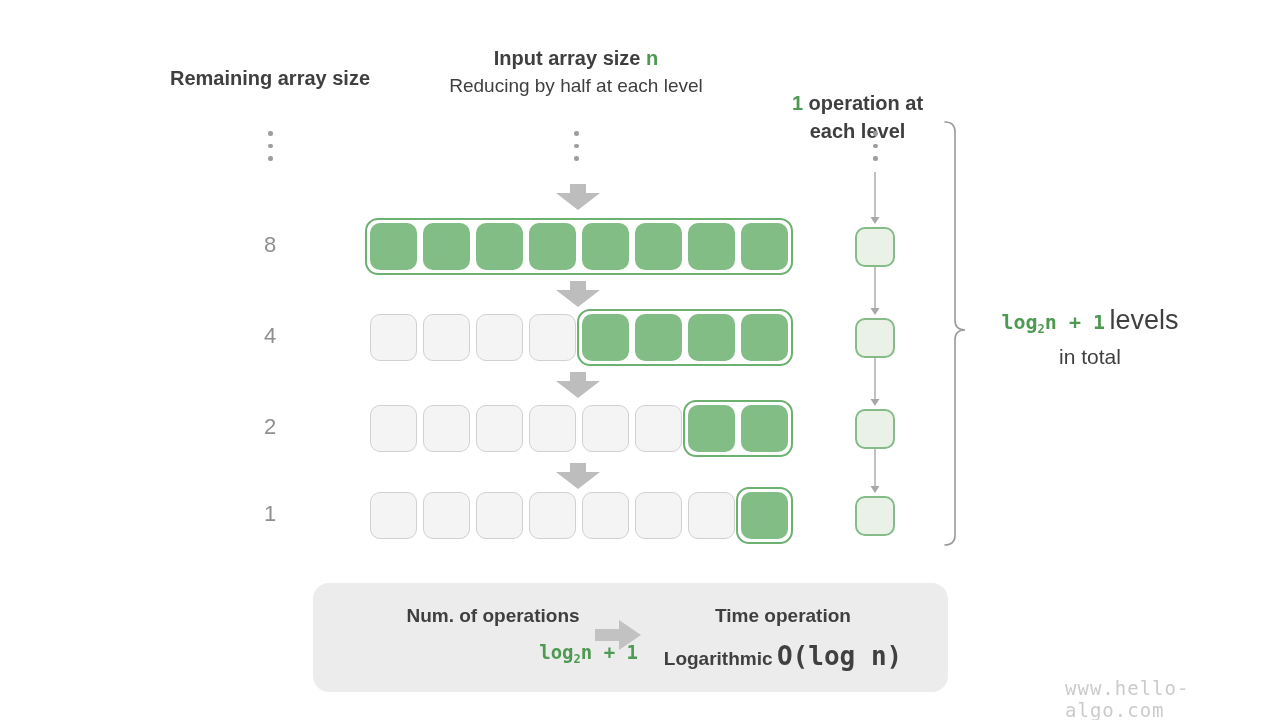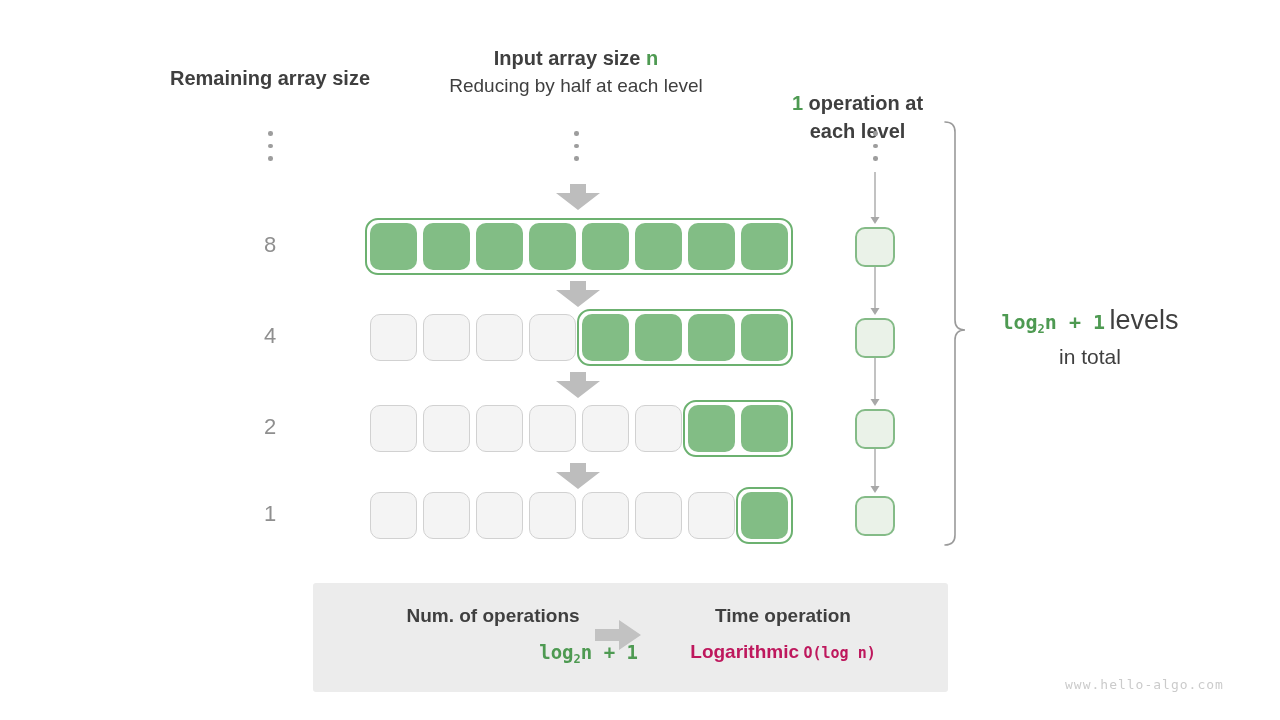--- a/index.html
+++ b/index.html
@@ -3,37 +3,37 @@
 <meta charset="utf-8">
 <style>
   html,body{margin:0;padding:0;background:#fff;}
   #stage{position:relative;width:1280px;height:720px;background:#ffffff;overflow:hidden;
          font-family:"Liberation Sans",sans-serif;color:#3f3f3f;}
   .abs{position:absolute;}
   .center{text-align:center;}
   .hdr{font-size:20px;font-weight:bold;color:#3f3f3f;line-height:28px;}
   .sub{font-size:19px;font-weight:normal;color:#3f3f3f;line-height:28px;}
   .green{color:#4e9a52;}
-  .teal{color:#be185d;}
+  .teal{color:#404040;}
   .mono{font-family:"DejaVu Sans Mono",monospace;text-align:right;}
   .bold{font-weight:bold;}
   .rowlabel{font-size:22px;color:#8f8f8f;width:100px;text-align:center;}
   .cell{position:absolute;width:47px;height:47px;border-radius:10px;box-sizing:border-box;}
   .cell.gray{background:#f4f4f4;border:1.5px solid #d1d1d1;}
   .cell.green-cell{background:#82bd85;}
   .group{position:absolute;border:2px solid #6cb170;border-radius:13px;box-sizing:border-box;background:transparent;}
   .ops-square{position:absolute;width:40px;height:40px;border-radius:10px;box-sizing:border-box;
               background:#eaf2e8;border:2.5px solid #84bb87;}
   .dots{display:flex;flex-direction:column;gap:8px;align-items:center;}
   .dots i{width:4.5px;height:4.5px;border-radius:50%;background:#9d9d9d;}
-  .summary-box{background:#ececec;border-radius:3px;}
+  .summary-box{background:#ececec;border-radius:16px;}
   .sum-title{font-size:19px;font-weight:bold;color:#3f3f3f;}
   .sum-formula{font-size:19px;}
   sub.s2{font-size:12px;vertical-align:-4px;}
-  .watermark{font-family:"DejaVu Sans Mono",monospace;font-size:13px;color:#cbcbcb;letter-spacing:1px;}
+  .watermark{font-family:"DejaVu Sans Mono",monospace;font-size:19px;color:#cbcbcb;letter-spacing:1px;}
   svg{display:block;}
 </style>
 </head>
 <body>
 
 <div id="stage">
 
   <div class="abs hdr center" style="left:120px;top:64px;width:300px;">Remaining array size</div>
 
   <div class="abs center" style="left:400px;top:44px;width:352px;">
@@ -151,20 +151,20 @@
     </div>
 
     <svg class="abs" style="left:282px;top:37px;" width="46" height="30" viewBox="0 0 46 30">
       <polygon points="0,9 24,9 24,0 46,15 24,30 24,21 0,21" fill="#c2c2c2"></polygon>
     </svg>
 
     <div class="abs center" style="left:330px;top:22px;width:280px;">
       <div class="sum-title">Time operation</div>
       <div style="margin-top:14px;">
         <span class="teal bold" style="font-size:19px;">Logarithmic</span>
-        <span class="teal mono bold" style="font-size:15px;">O(log n)</span>
+        <span class="teal mono bold" style="font-size:26px;">O(log n)</span>
       </div>
     </div>
   </div>
 
   <div class="abs watermark" style="left:1065px;top:677px;">www.hello-algo.com</div>
 
 </div>
 
 </body></html>

